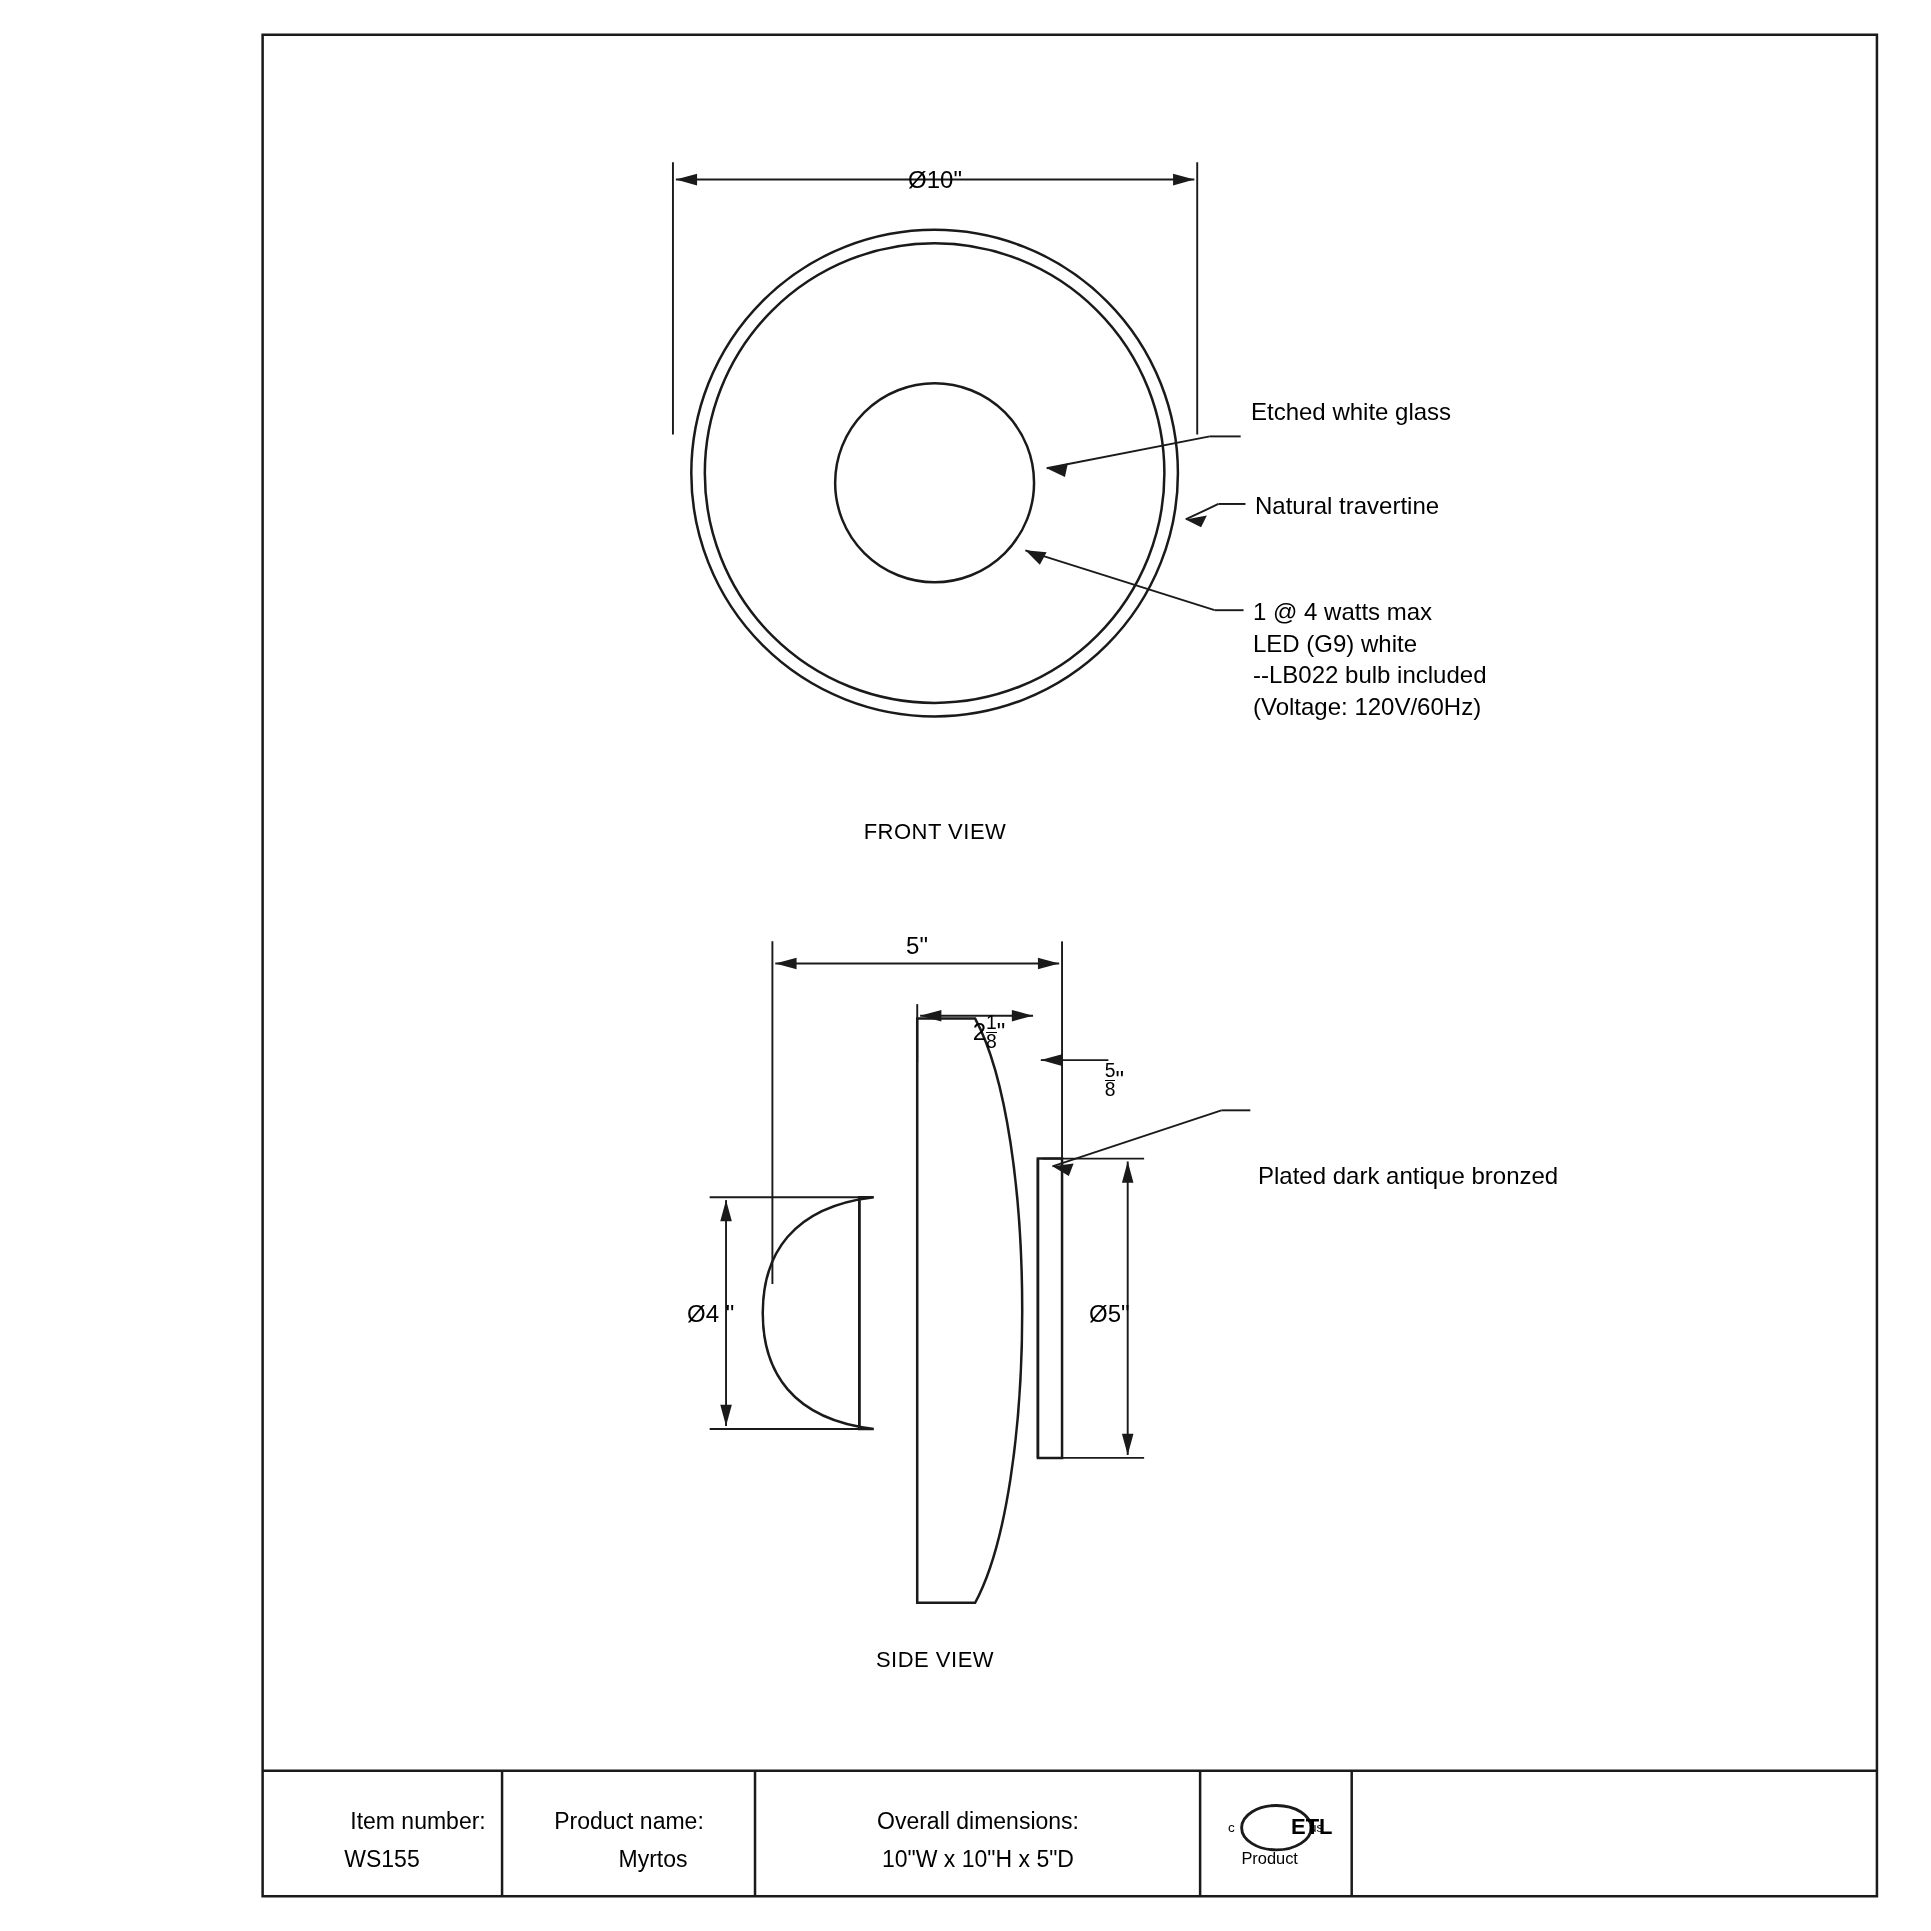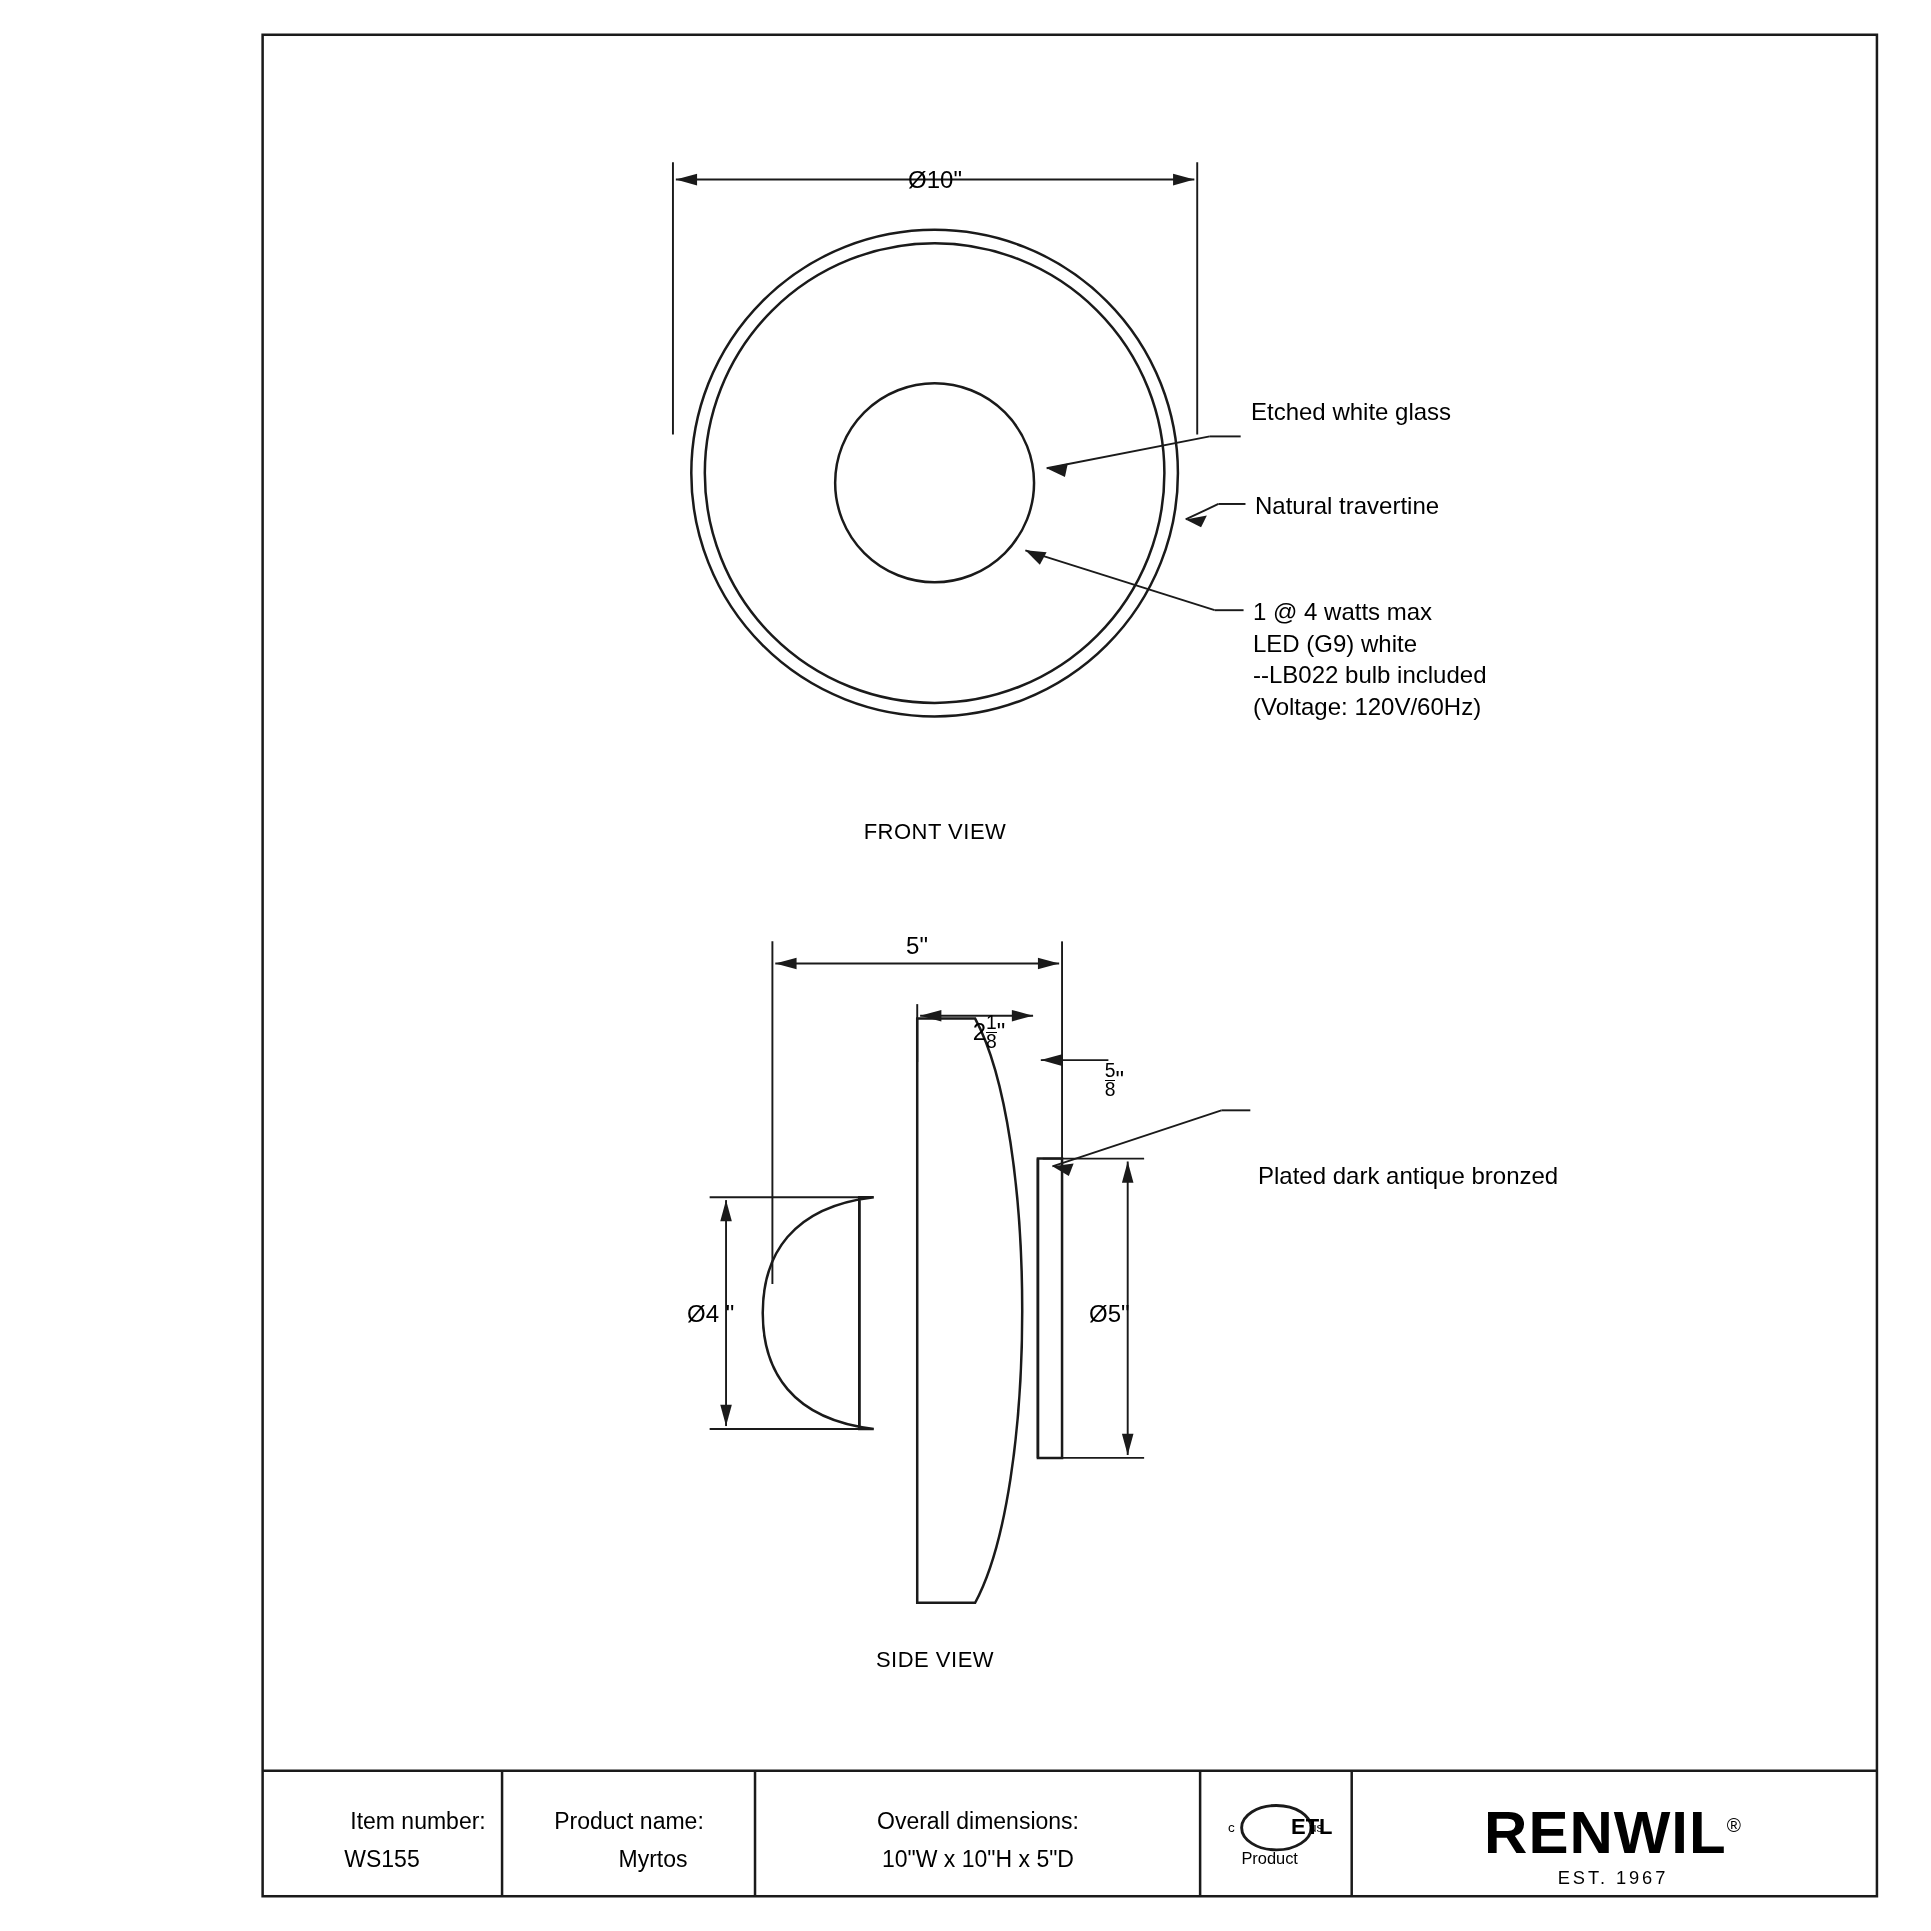--- a/index.html
+++ b/index.html
@@ -209,19 +209,15 @@
   <div class="tb-label" style="left:978px; top:1808px;">Overall dimensions:</div>
   <div class="tb-label" style="left:978px; top:1846px;">10"W x 10"H x 5"D</div>
 
   <div class="etl" style="left:1224px; top:1810px; width:106px;">
     <span style="font-size:13.5px; position:absolute; left:3.9px; top:9.7px;">c</span>
     <span style="font-size:22px; font-weight:bold; position:absolute; left:35px; top:3.9px;margin-left:32px;">ETL</span>
     <span style="font-size:13.5px; position:absolute; left:85px; top:9.7px;">us</span>
     <span style="font-size:16.4px; position:absolute; left:17.4px; top:39px;">Product</span>
   </div>
 
-  <div class="renwil-wrap" style="left:1410px; top:1796px; width:406px;">
-    <div class="renwil"><span>RENWIL</span><sup>®</sup></div>
-    <div class="renwil-est">EST. 1967</div>
-  </div>
 
 </div>
 
 
 </body></html>

